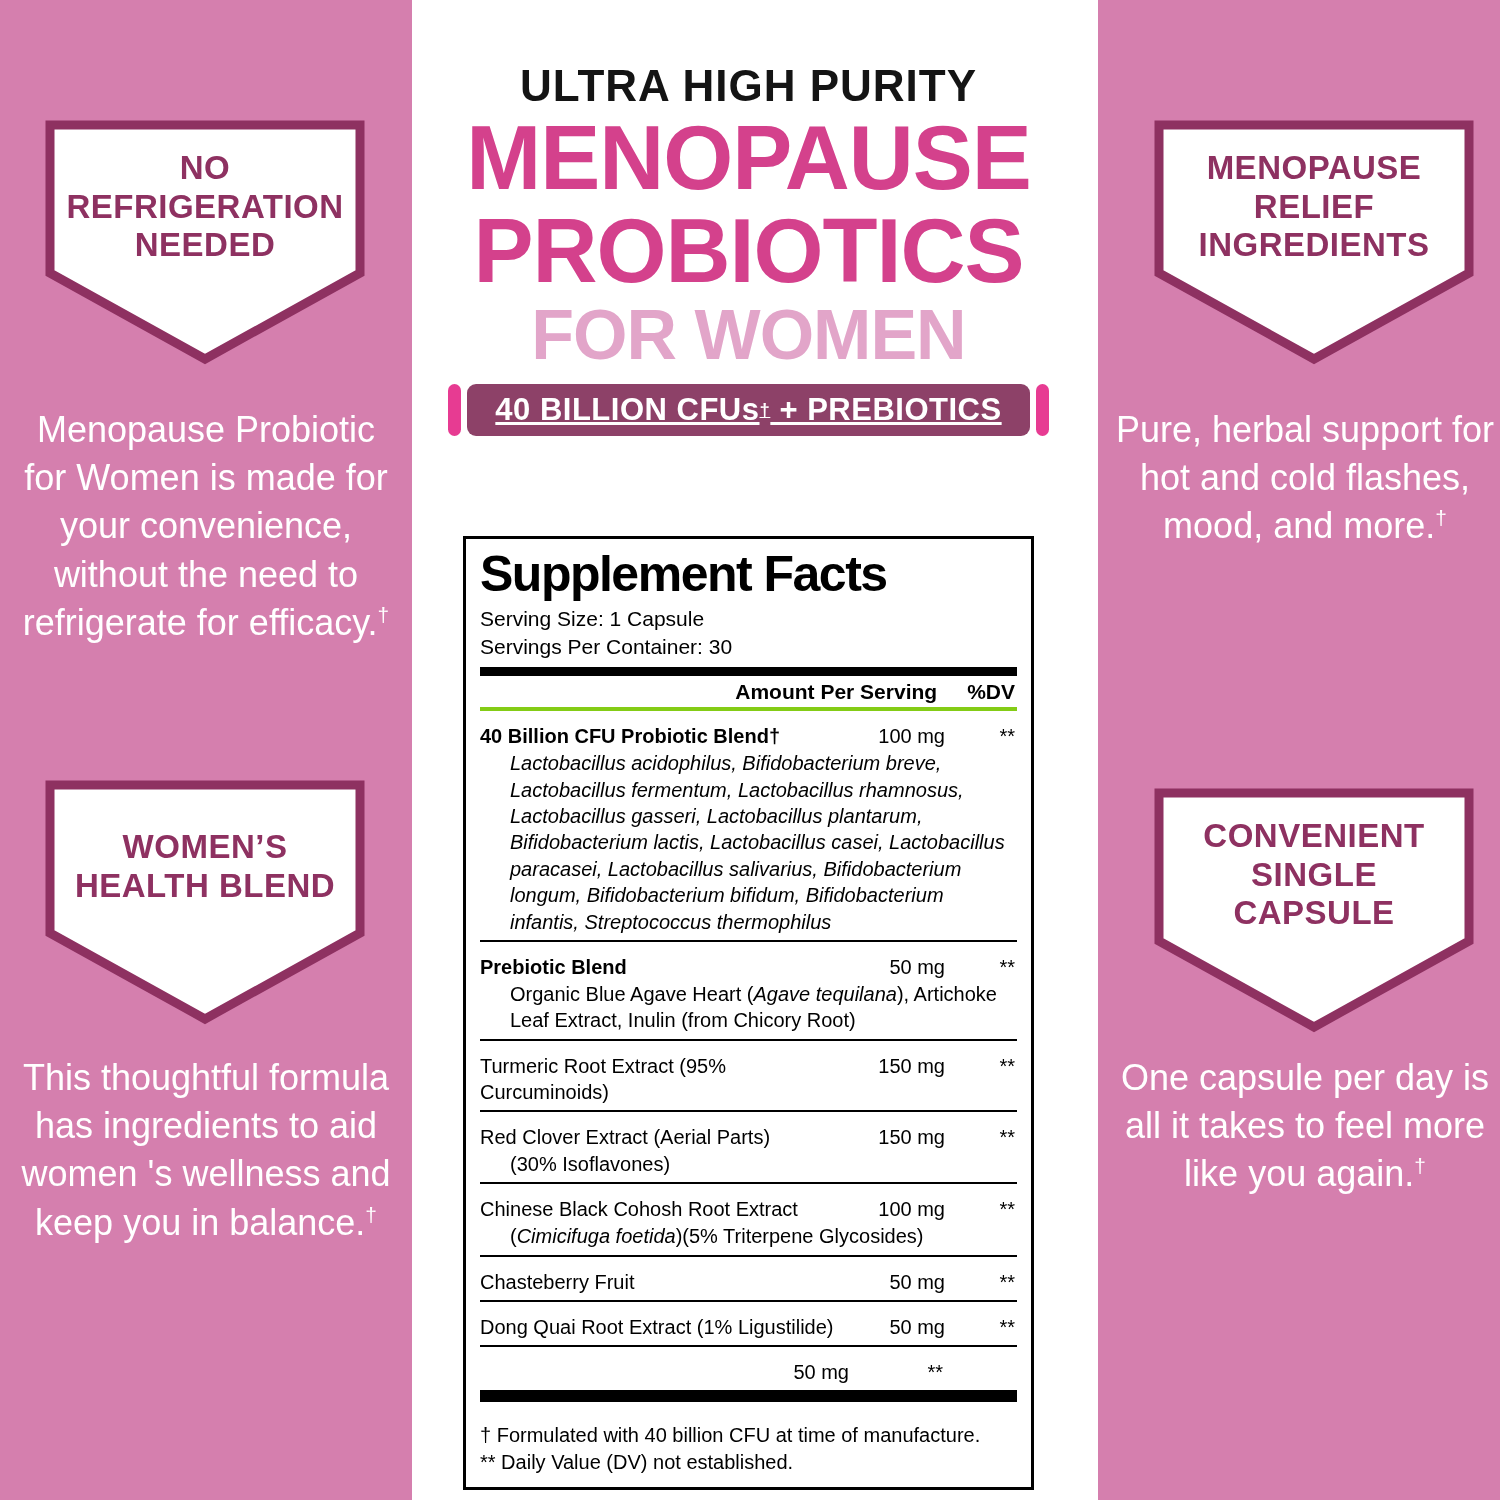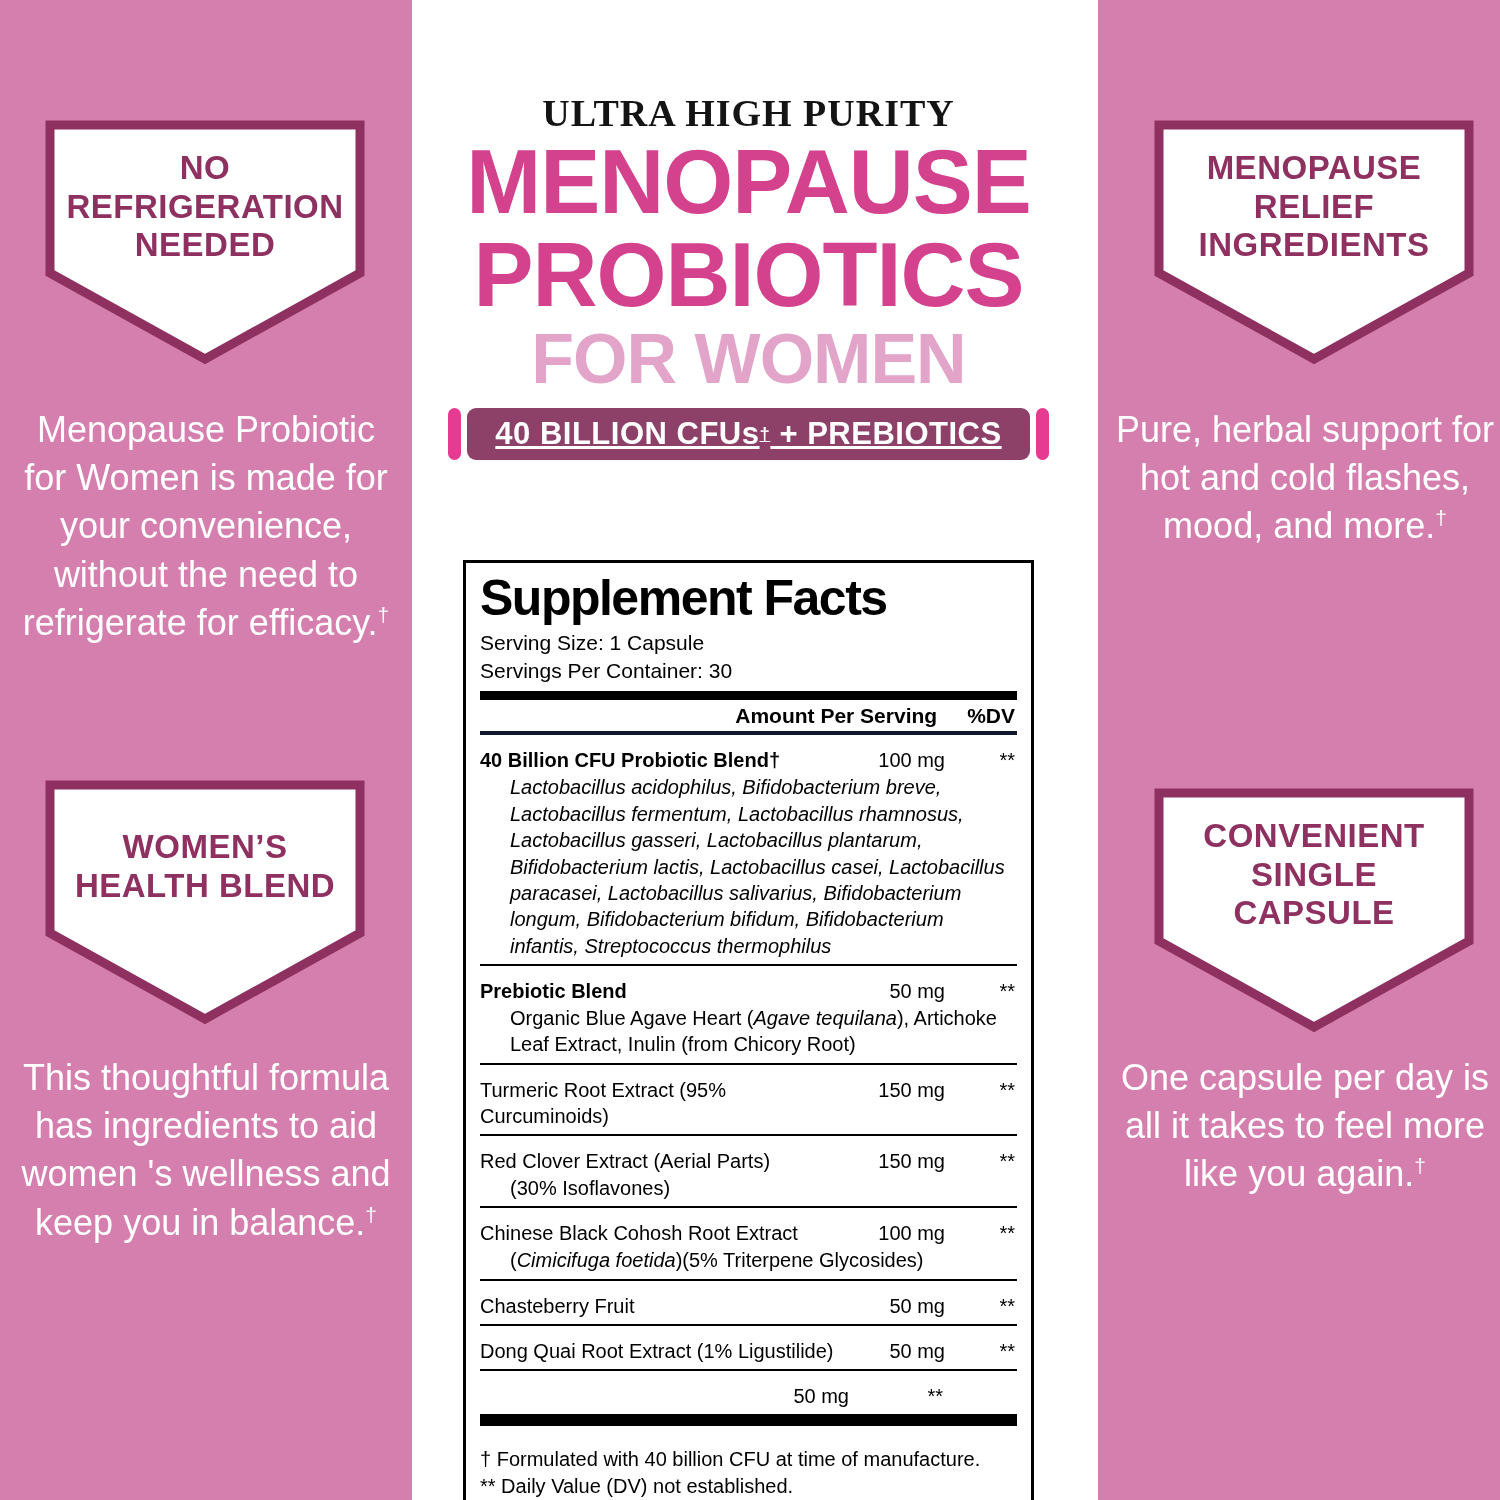--- a/index.html
+++ b/index.html
@@ -21,38 +21,38 @@
   }
   
   .pink-para{
     position:absolute;color:#ffffff;font-size:36px;line-height:1.34;
     text-align:center;font-weight:normal;
   }
   .pink-para sup{font-size:58%;line-height:0;}
 
   
   #center-col{position:absolute;left:412px;width:673px;top:0;display:flex;flex-direction:column;align-items:center;}
-  .kicker{margin-top:92px;font-size:38px;font-weight:bold;color:#141414;letter-spacing:1px;line-height:1.15;font-family:Liberation Serif, serif;}
+  .kicker{margin-top:61px;font-size:44px;font-weight:bold;color:#141414;letter-spacing:1px;line-height:1.15;}
   .title-line{font-weight:bold;font-size:90px;line-height:1.04;letter-spacing:-1px;color:#d4418c;}
   .title-line.light{color:#e2a5c9;font-size:70px;}
   .banner{margin-top:12px;display:flex;align-items:stretch;height:52px;}
   .banner .tab{width:13px;background:#e73b92;border-radius:7px;}
   .banner-bar{
     margin:0 6px;background:#8d4168;border-radius:9px;color:#ffffff;font-weight:bold;
     font-size:31px;display:flex;align-items:center;padding:0 28px;letter-spacing:.5px;white-space:pre;text-decoration:underline;
   }
   .banner-bar sup{font-size:60%;line-height:0;}
 
   
   .sf-box{margin-top:100px;width:571px;box-sizing:border-box;border:3px solid #000;background:#fff;color:#000;padding:8px 14px 10px;}
   .sf-title{font-size:50px;font-weight:bold;letter-spacing:-1.5px;line-height:1.08;}
   .sf-serving{font-size:21px;line-height:1.35;margin-top:4px;}
   .sf-serving2{font-size:21px;line-height:1.35;}
   .sf-bar{height:9px;background:#000;margin-top:6px;}
-  .sf-head{display:flex;justify-content:flex-end;gap:30px;font-weight:bold;font-size:21px;padding:4px 2px 3px 0;border-bottom:4px solid #0f172a;}
+  .sf-head{display:flex;justify-content:flex-end;gap:30px;font-weight:bold;font-size:21px;padding:4px 2px 3px 0;border-bottom:4px solid #84cc16;}
   .sf-row{border-bottom:2px solid #000;padding:12px 0 5px;}
   .sf-row:last-child{border-bottom:none;}
   .sf-main{display:grid;grid-template-columns:1fr 96px 72px;align-items:start;}
   .sf-name{font-size:20px;line-height:1.3;}
   .sf-name.b{font-weight:bold;}
   .sf-amt{font-size:20px;text-align:right;line-height:1.3;}
   .sf-dv{font-size:20px;text-align:right;line-height:1.3;padding-right:2px;}
   .sf-sub{font-size:20px;line-height:1.32;padding-left:30px;margin-top:1px;}
   .it{font-style:italic;}
   .sf-thick{height:12px;background:#000;}

